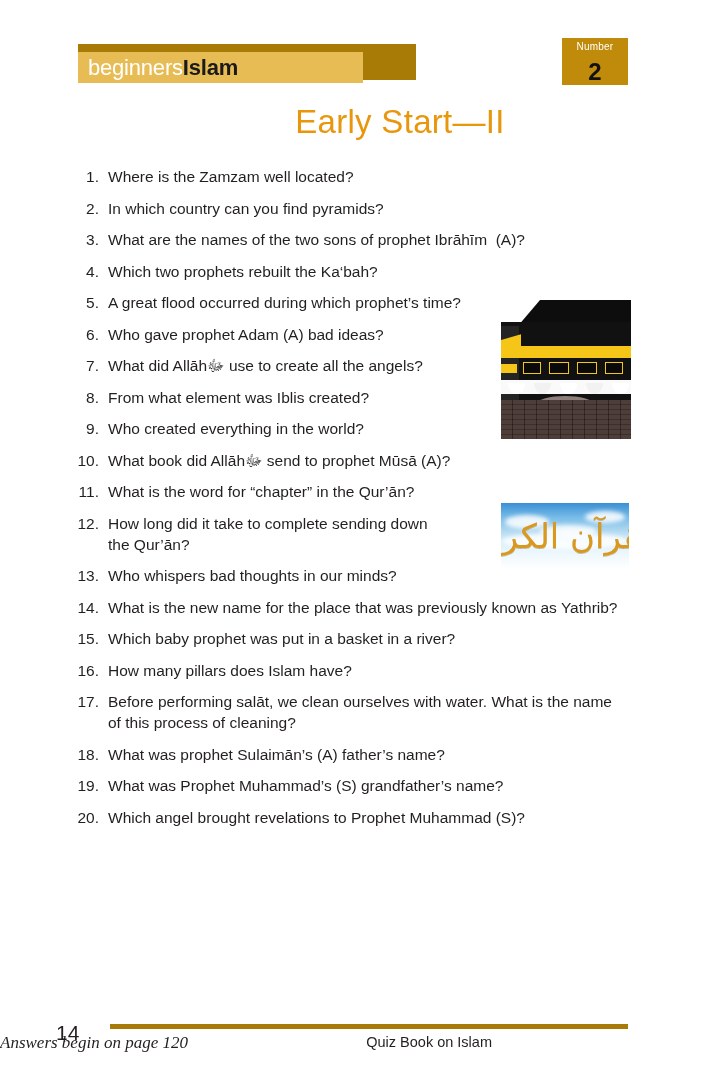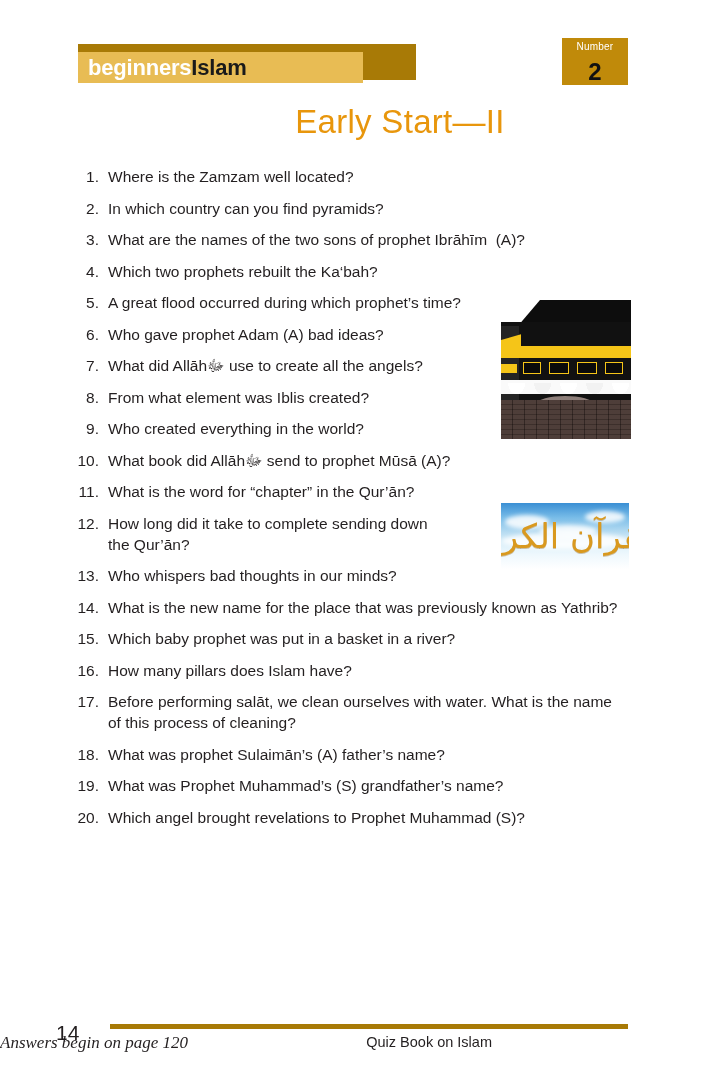--- a/index.html
+++ b/index.html
@@ -43,21 +43,21 @@
     position: absolute;
     left: 88px;
     top: 55px;
     font-size: 22px;
     line-height: 26px;
     letter-spacing: -0.2px;
     white-space: nowrap;
   }
   .brand-text .light {
     color: #ffffff;
-    font-weight: 700;
+    font-weight: 400;
     margin-top: 20px;
   }
   .brand-text .bold {
     color: #1a1a1a;
     font-weight: bold;
   }
 
   .number-box {
     position: absolute;
     left: 562px;

